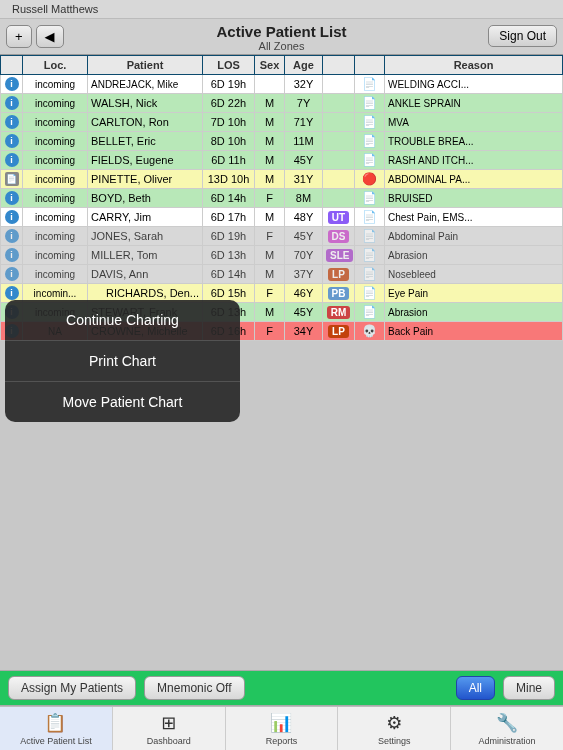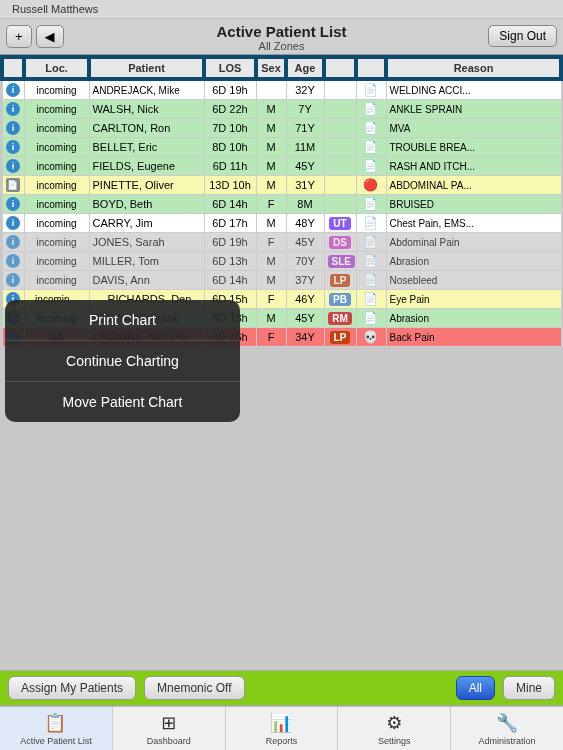--- a/index.html
+++ b/index.html
@@ -9,21 +9,21 @@
     .header { background: #d0d0d0; text-align: center; padding: 4px 0 2px; position: relative; border-bottom: 1px solid #999; }
     .header-title { font-size: 15px; font-weight: bold; color: #222; }
     .header-subtitle { font-size: 11px; color: #444; }
     .header-left { position: absolute; left: 6px; top: 6px; display: flex; gap: 4px; }
     .header-btn { background: linear-gradient(to bottom, #f0f0f0, #d0d0d0); border: 1px solid #888; border-radius: 5px; padding: 3px 8px; font-size: 13px; cursor: pointer; }
     .sign-out-btn { position: absolute; right: 6px; top: 6px; background: linear-gradient(to bottom, #f0f0f0, #d0d0d0); border: 1px solid #888; border-radius: 5px; padding: 3px 10px; font-size: 12px; cursor: pointer; }
 
     
     .table-container { width: 100%; overflow: hidden; }
     table { width: 100%; border-collapse: collapse; table-layout: fixed; }
-    th { background: #e8e8e8; border: 4px solid #0c4a6e; padding: 3px 2px; text-align: center; font-size: 11px; font-weight: bold; color: #333; }
+    th { background: #e8e8e8; border: 1px solid #0c4a6e; padding: 3px 2px; text-align: center; font-size: 11px; font-weight: bold; color: #333; }
     td { border: 1px solid #ccc; padding: 2px 3px; font-size: 11px; text-align: center; overflow: hidden; white-space: nowrap; }
     .col-info { width: 22px; }
     .col-loc { width: 65px; }
     .col-patient { width: 115px; }
     .col-los { width: 52px; }
     .col-sex { width: 30px; }
     .col-age { width: 38px; }
     .col-tag1 { width: 32px; }
     .col-tag2 { width: 30px; }
     .col-reason { width: auto; }
@@ -50,21 +50,21 @@
     .doc-gray { color: #888; }
     .doc-blue { color: #4444aa; }
 
     
     .popup-overlay { position: absolute; top: 0; left: 0; width: 100%; height: 100%; z-index: 10; }
     .popup-menu { position: absolute; top: 300px; left: 5px; width: 235px; background: rgba(40,40,40,0.92); border-radius: 10px; overflow: hidden; z-index: 20; }
     .popup-item { padding: 12px 16px; text-align: center; color: #ffffff; font-size: 14px; border-bottom: 1px solid rgba(255,255,255,0.15); cursor: pointer; }
     .popup-item:last-child { border-bottom: none; }
 
     
-    .bottom-toolbar { position: absolute; bottom: 44px; left: 0; width: 100%; background: #84cc16; border-top: 1px solid #aaa; border-bottom: 1px solid #aaa; padding: 5px 8px; display: flex; align-items: center; gap: 8px; }
+    .bottom-toolbar { position: absolute; bottom: 44px; left: 0; width: 100%; background: #22c55e; border-top: 1px solid #aaa; border-bottom: 1px solid #aaa; padding: 5px 8px; display: flex; align-items: center; gap: 8px; }
     .toolbar-btn { background: linear-gradient(to bottom, #f5f5f5, #d8d8d8); border: 1px solid #999; border-radius: 6px; padding: 4px 12px; font-size: 12px; cursor: pointer; color: #333; }
     .toolbar-btn-active { background: linear-gradient(to bottom, #5599ee, #2255cc); color: white; border: 1px solid #2244aa; border-radius: 6px; padding: 4px 12px; font-size: 12px; cursor: pointer; margin-left: 11px; }
     .toolbar-spacer { flex: 1; }
 
     
     .bottom-nav { position: absolute; bottom: 0; left: 0; width: 100%; height: 44px; background: #f0f0f0; border-top: 1px solid #bbb; display: flex; align-items: center; }
     .nav-item { flex: 1; display: flex; flex-direction: column; align-items: center; justify-content: center; height: 100%; cursor: pointer; border-right: 1px solid #ccc; font-size: 9px; color: #333; gap: 2px; }
     .nav-item:last-child { border-right: none; }
     .nav-item.active { background: #e0e8f8; }
     .nav-icon { font-size: 18px; }
@@ -261,22 +261,22 @@
           <td><span class="badge badge-lp">LP</span></td>
           <td><span class="doc-icon doc-blue">💀</span></td>
           <td class="text-left" style="font-size: 10px;">Back Pain</td>
         </tr>
       </tbody>
   </table>
 </div>
 
 <div class="popup-overlay">
   <div class="popup-menu">
+    <div class="popup-item">Continue Charting</div>
     <div class="popup-item">Print Chart</div>
-    <div class="popup-item">Continue Charting</div>
     <div class="popup-item">Move Patient Chart</div>
   </div>
 </div>
 
 <div class="bottom-toolbar">
   <button class="toolbar-btn">Assign My Patients</button>
   <button class="toolbar-btn">Mnemonic Off</button>
   <div class="toolbar-spacer"></div>
   <button class="toolbar-btn-active">All</button>
   <button class="toolbar-btn">Mine</button>

